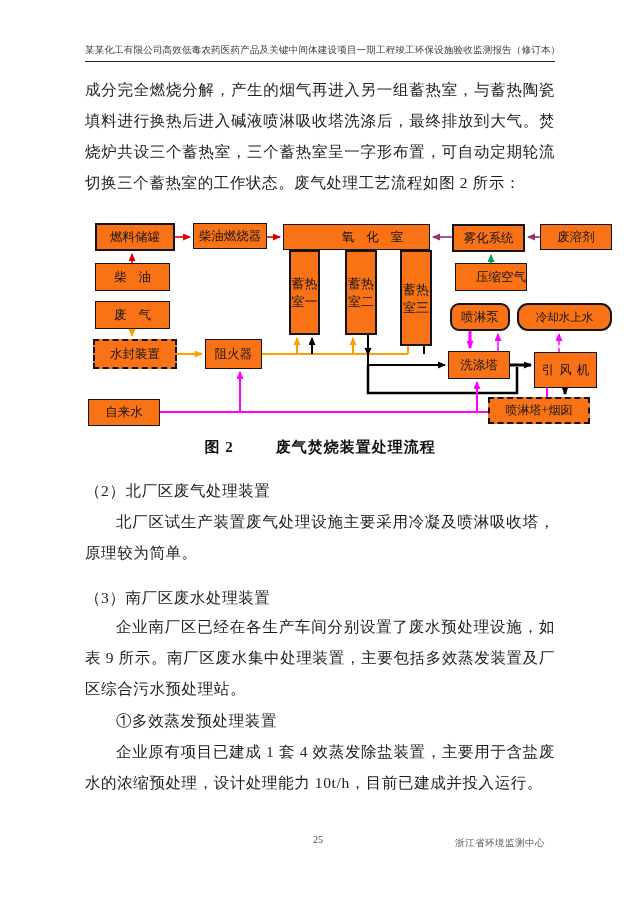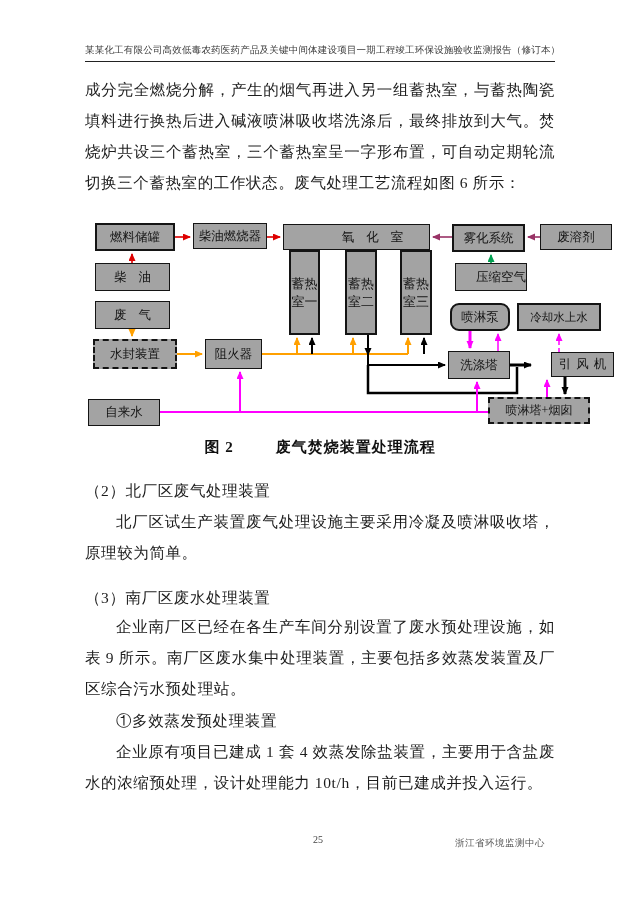--- a/index.html
+++ b/index.html
@@ -32,21 +32,21 @@
   
   .caption{
     position:absolute;left:85px;top:438px;width:470px;
     display:flex;justify-content:center;gap:42px;
     font-size:15px;font-weight:bold;color:#111;letter-spacing:1px;
   }
   
   .diagram{position:absolute;left:85px;top:215px;width:545px;height:215px;}
   .diagram svg{position:absolute;left:0;top:0;}
   .node{
-    position:absolute;background:#a3a3a3;border:1.5px solid #141414;
+    position:absolute;background:#f97316;border:1.5px solid #141414;
     display:flex;align-items:center;justify-content:center;
     font-size:12.5px;color:#141414;text-align:center;box-sizing:border-box;
     white-space:nowrap;
   }
   .b2{border-width:2.5px;}
   .dash{border-style:dashed;border-width:2px;}
   .vert{white-space:normal;word-break:break-all;line-height:18px;font-size:13px;padding-top:1px;}
   .sp{letter-spacing:12px;text-indent:12px;}
   .sp5{letter-spacing:5px;text-indent:5px;}
   .f11{font-size:11.5px;}
@@ -56,21 +56,21 @@
   .foot-org{position:absolute;left:455px;top:837px;font-size:9.5px;color:#555;letter-spacing:0.5px;}
 </style>
 </head>
 <body>
 
 <div class="page">
 
   <div class="hdr">某某化工有限公司高效低毒农药医药产品及关键中间体建设项目一期工程竣工环保设施验收监测报告（修订本）</div>
   <div class="hdr-rule"></div>
 
-  <div class="para p1">成分完全燃烧分解，产生的烟气再进入另一组蓄热室，与蓄热陶瓷填料进行换热后进入碱液喷淋吸收塔洗涤后，最终排放到大气。焚烧炉共设三个蓄热室，三个蓄热室呈一字形布置，可自动定期轮流切换三个蓄热室的工作状态。废气处理工艺流程如图 6 所示：</div>
+  <div class="para p1">成分完全燃烧分解，产生的烟气再进入另一组蓄热室，与蓄热陶瓷填料进行换热后进入碱液喷淋吸收塔洗涤后，最终排放到大气。焚烧炉共设三个蓄热室，三个蓄热室呈一字形布置，可自动定期轮流切换三个蓄热室的工作状态。废气处理工艺流程如图 2 所示：</div>
 
   <div class="diagram">
     <svg width="545" height="215" viewBox="0 0 545 215">
       <defs>
         <marker id="m-red" markerWidth="9" markerHeight="8" refX="7" refY="3.5" orient="auto" markerUnits="userSpaceOnUse">
             <path d="M0,0 L8,3.5 L0,7 z" fill="#dd0000"></path>
           </marker>
         <marker id="m-purple" markerWidth="9" markerHeight="8" refX="7" refY="3.5" orient="auto" markerUnits="userSpaceOnUse">
             <path d="M0,0 L8,3.5 L0,7 z" fill="#993366"></path>
           </marker>
@@ -122,29 +122,29 @@
     </svg>
 
     <div class="node b2" style="left:10px;top:8px;width:80px;height:28px;">燃料储罐</div>
     <div class="node" style="left:108px;top:8px;width:74px;height:26px;">柴油燃烧器</div>
     <div class="node sp" style="left:198px;top:9px;width:147px;height:26px;padding-left:32px;">氧化室</div>
     <div class="node b2" style="left:367px;top:9px;width:73px;height:28px;">雾化系统</div>
     <div class="node" style="left:455px;top:9px;width:72px;height:26px;">废溶剂</div>
     <div class="node sp" style="left:10px;top:48px;width:75px;height:28px;">柴油</div>
     <div class="node b2 vert" style="left:204px;top:35px;width:31px;height:85px;">蓄热室一</div>
     <div class="node b2 vert" style="left:260px;top:35px;width:32px;height:85px;">蓄热室二</div>
-    <div class="node b2 vert" style="left:315px;top:35px;width:32px;height:85px;">蓄热室三</div>
+    <div class="node b2 vert" style="left:315px;top:35px;width:32px;height:96px;">蓄热室三</div>
     <div class="node" style="left:370px;top:48px;width:72px;height:28px;padding-left:20px;">压缩空气</div>
     <div class="node sp" style="left:10px;top:86px;width:75px;height:28px;">废气</div>
     <div class="node b2" style="left:365px;top:88px;width:60px;height:28px;border-radius:9px;">喷淋泵</div>
-    <div class="node b2 f11" style="left:432px;top:88px;width:84px;height:28px;">冷却水上水</div>
+    <div class="node b2 f11" style="left:432px;top:88px;width:95px;height:28px;border-radius:11px;">冷却水上水</div>
     <div class="node dash" style="left:8px;top:124px;width:84px;height:30px;">水封装置</div>
     <div class="node" style="left:120px;top:124px;width:57px;height:30px;">阻火器</div>
     <div class="node" style="left:363px;top:136px;width:62px;height:28px;">洗涤塔</div>
-    <div class="node sp5" style="left:449px;top:137px;width:63px;height:25px;margin-left:17px;">引风机</div>
+    <div class="node sp5" style="left:449px;top:137px;width:63px;height:36px;">引风机</div>
     <div class="node" style="left:3px;top:184px;width:72px;height:27px;">自来水</div>
     <div class="node dash f12" style="left:403px;top:182px;width:102px;height:27px;">喷淋塔+烟囱</div>
   </div>
 
   <div class="caption">
     <span>图 2</span>
     <span>废气焚烧装置处理流程</span>
   </div>
 
   <div class="para s2h">（2）北厂区废气处理装置</div>

